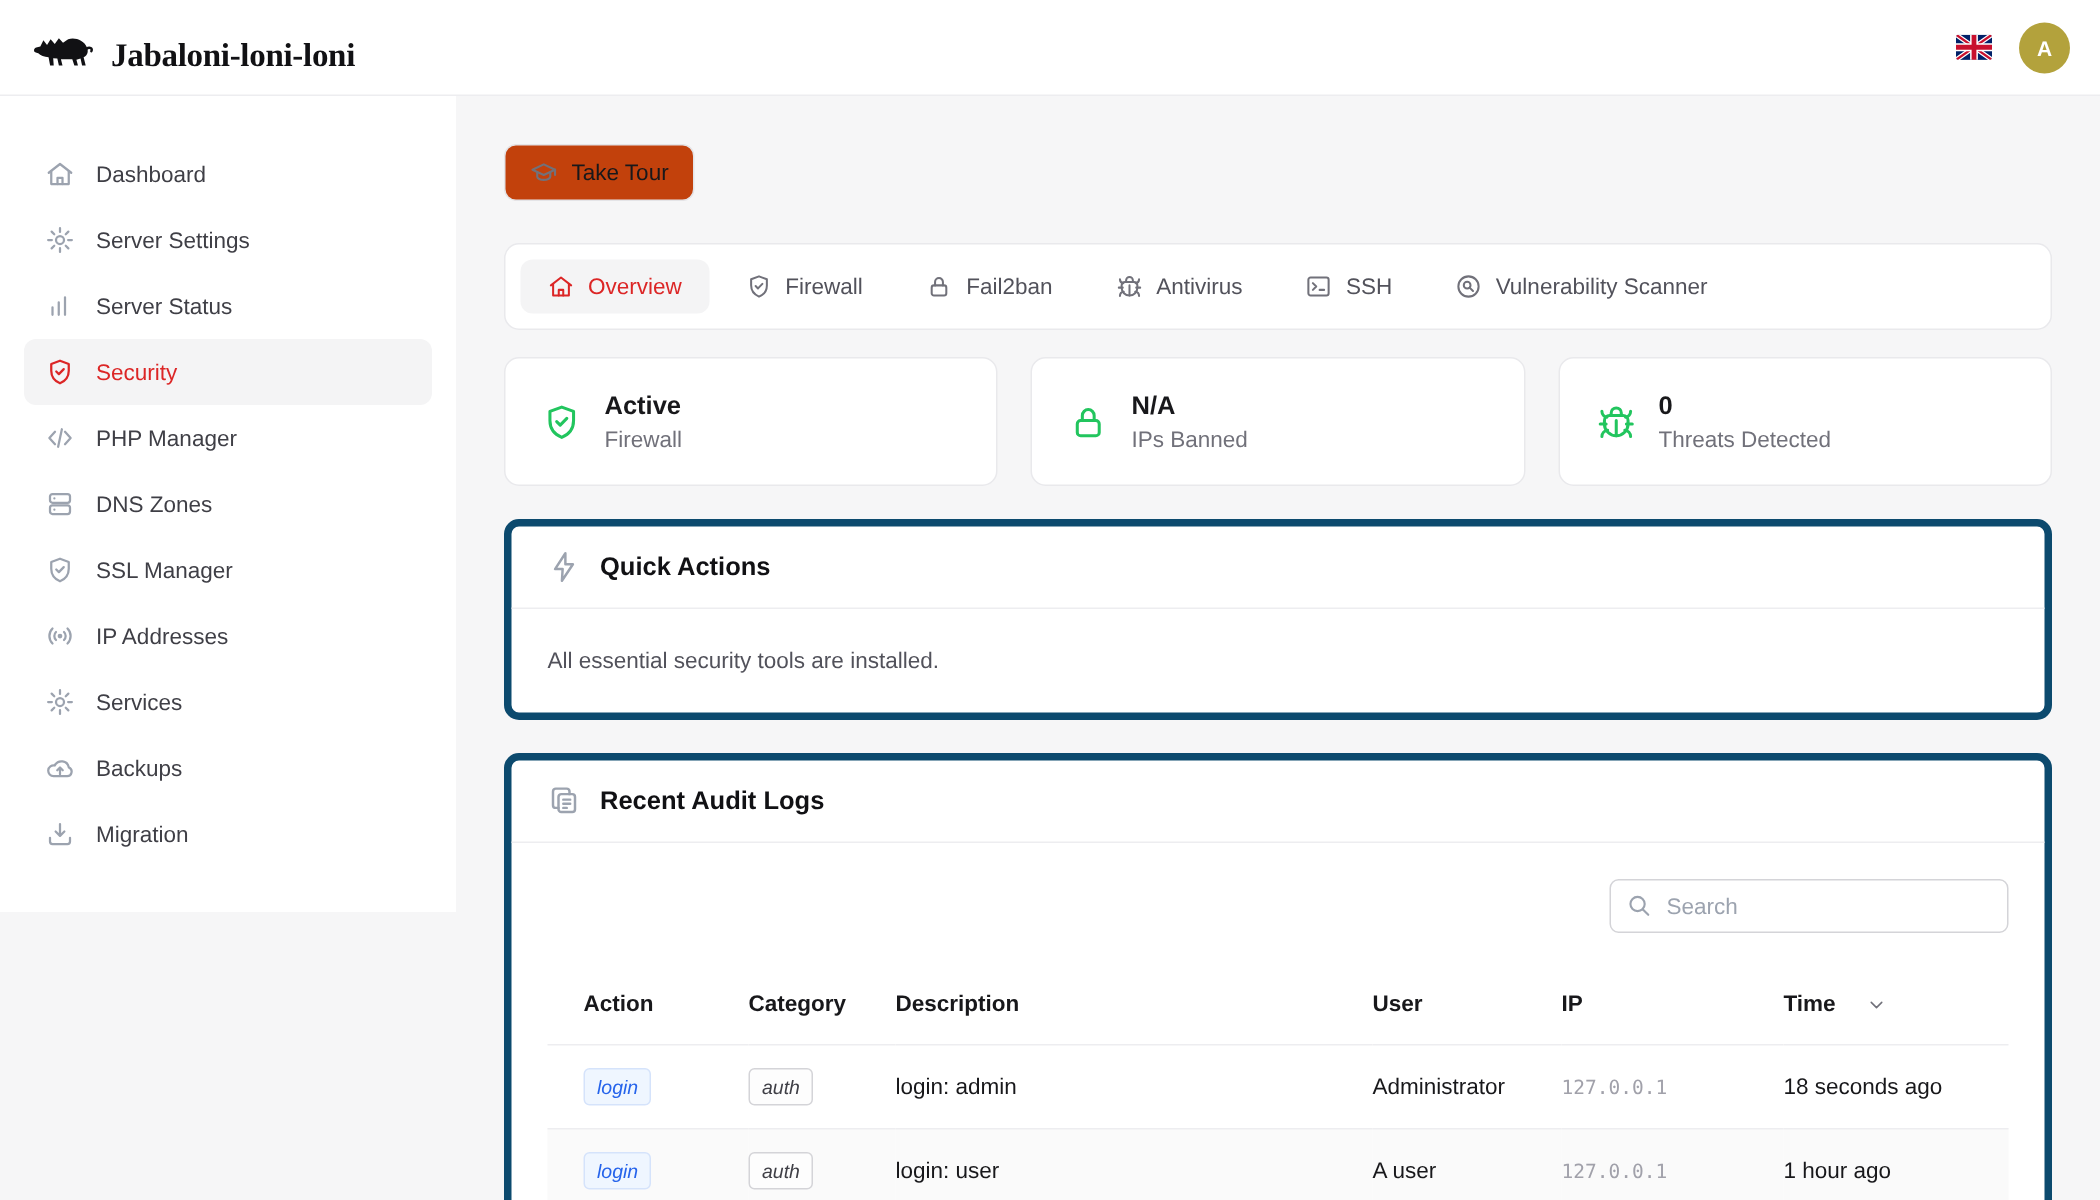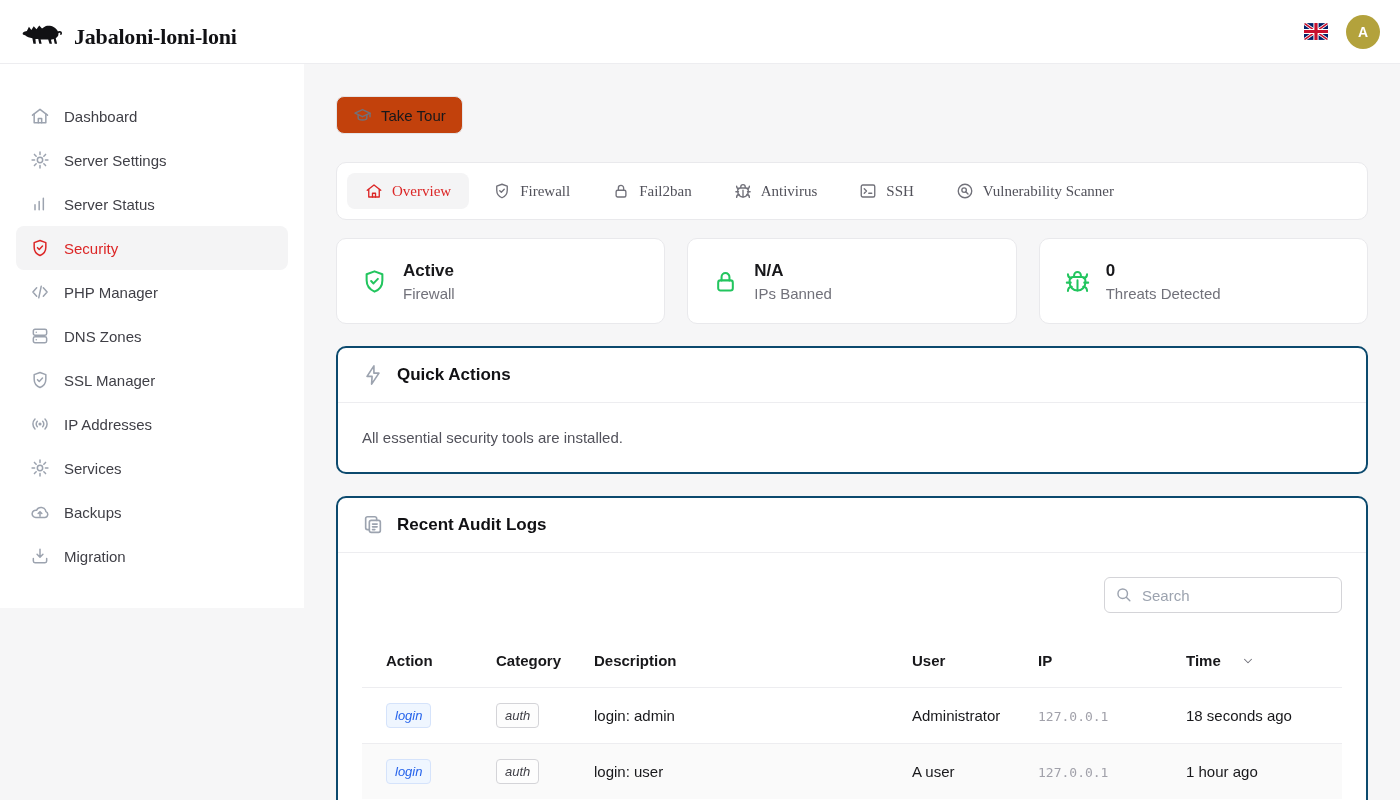--- a/index.html
+++ b/index.html
@@ -32,47 +32,47 @@
   
   .page-head { display:flex; align-items:center; justify-content:space-between; height:46px; margin-bottom:24px; }
   .page-title { font-size:30px; font-weight:700; color:#111114; letter-spacing:-.3px; }
   .tour-btn { display:flex; align-items:center; gap:9px; height:38px; padding:0 16px;
               background:#c2410c; border:1px solid #e4e4e7; border-radius:8px; font-size:15px;
               color:#18181b; cursor:pointer; font-family:inherit; }
   .tour-btn .ic { width:19px; height:19px; color:#71717a; }
 
   
   .tabs-card { background:#fff; border:1px solid #e9e9ec; border-radius:10px; padding:10px;
-               display:flex; gap:6px; margin-bottom:18px;font-family:Liberation Serif, serif; }
+               display:flex; gap:6px; margin-bottom:18px; }
   .tab { height:36px; display:flex; align-items:center; gap:9px; padding:0 18px;
          border-radius:8px; font-size:15px; color:#52525b; cursor:pointer; white-space:nowrap; }
   .tab .ic { width:18px; height:18px; color:#71717a; }
   .tab.active { background:#f4f4f5; color:#dc2626; }
   .tab.active .ic { color:#dc2626; }
 
   
   .stat-row { display:flex; gap:22px; margin-bottom:22px; }
   .stat-card { flex:1; background:#fff; border:1px solid #e9e9ec; border-radius:10px;
                padding:18px 24px; display:flex; align-items:center; gap:15px; height:86px; }
   .stat-card .ic { width:27px; height:27px; color:#22c55e; flex-shrink:0; }
   .stat-value { font-size:17px; font-weight:700; color:#18181b; }
   .stat-label { font-size:15px; color:#71717a; margin-top:4px; }
 
   
-  .section-card { background:#fff; border:2px solid #0c4a6e; border-radius:10px; margin-bottom:22px; }
+  .section-card { background:#fff; border:5px solid #0c4a6e; border-radius:10px; margin-bottom:22px; }
   .section-head { display:flex; align-items:center; gap:13px; padding:16px 24px; border-bottom:1px solid #ededf0; }
   .section-head .ic { width:22px; height:22px; color:#9ca3af; }
   .section-title { font-size:17px; font-weight:700; color:#111114; }
   .section-body { padding:26px 24px; }
   .muted-line { font-size:15px; color:#52525b; }
 
   
   .audit-body { padding:24px; }
   .search-row { display:flex; justify-content:flex-end; margin-bottom:22px; }
-  .search-wrap { position:relative; width:238px; }
+  .search-wrap { position:relative; width:266px; }
   .search-wrap .ic { position:absolute; left:10px; top:8px; width:19px; height:19px; color:#9ca3af; pointer-events:none; }
   .search-input { width:100%; height:36px; border:1px solid #d4d4d8; border-radius:6px;
                   padding:0 10px 0 37px; font-size:15px; color:#18181b; font-family:inherit; outline:none; background:#fff; }
   .search-input::placeholder { color:#9ca3af; }
 
   table.audit { width:100%; border-collapse:collapse; }
   .audit th { text-align:left; height:52px; font-size:15px; font-weight:700; color:#18181b; vertical-align:middle; }
   .audit th:first-child, .audit td:first-child { padding-left:24px; }
   .audit td { height:56px; font-size:15px; color:#18181b; vertical-align:middle; border-top:1px solid #ededf0; }
   .audit tbody tr:nth-child(even) { background:#fafafa; }

